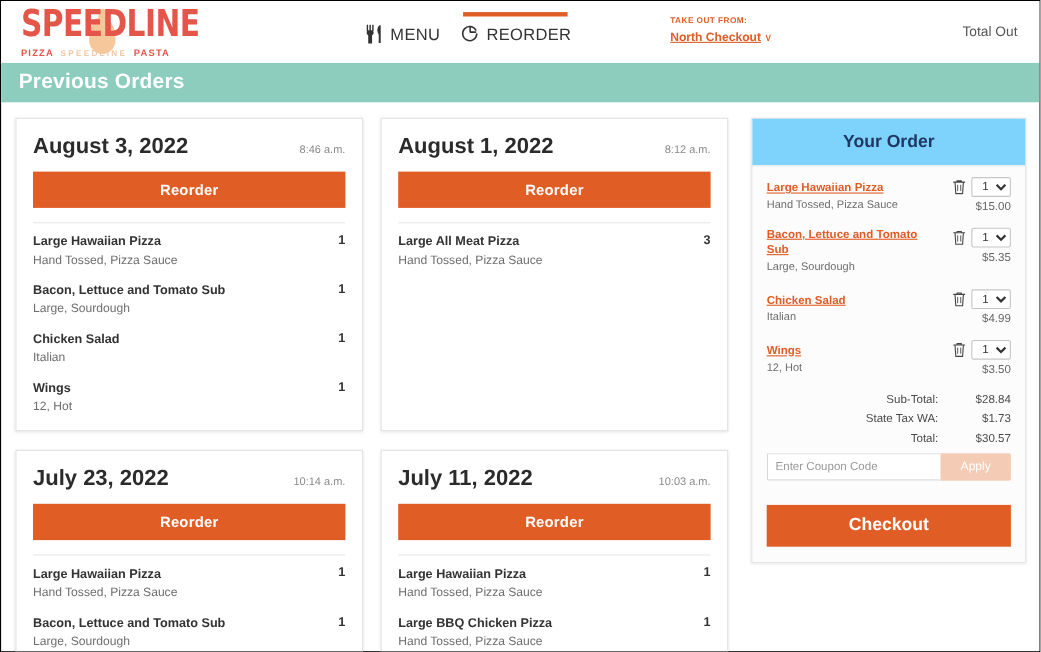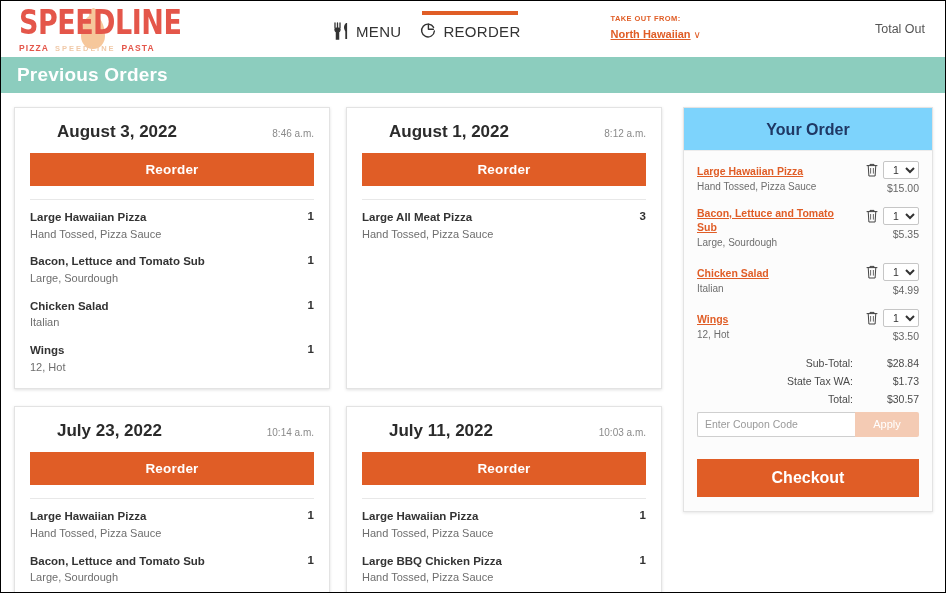--- a/index.html
+++ b/index.html
@@ -191,24 +191,23 @@
     padding: 14px 15px 10px 15px;
   }
 
   .card-head {
     display: flex;
     align-items: baseline;
     justify-content: space-between;
     margin-bottom: 11px;
   }
   .card-date {
-    font-size: 17px;
+    font-size: 20px;
     font-weight: bold;
     color: #2b2b2b;
-    margin-left: 27px;
   }
   .card-time {
     font-size: 10px;
     color: #8a8a8a;
   }
 
   .reorder-btn {
     display: block;
     width: 100%;
     background: #E05D26;
@@ -430,21 +429,21 @@
           <svg class="icon-svg" width="18" height="18" viewBox="0 0 18 18" aria-hidden="true">
             <path d="M14.6 5.4 A6.4 6.4 0 1 0 15.4 9" stroke="#333" stroke-width="1.4" fill="none" stroke-linecap="round"></path>
             <path d="M9.4 2.2 L9.4 7.2 L14.4 7.2" stroke="#333" stroke-width="1.4" fill="none" stroke-linecap="round" stroke-linejoin="round"></path>
           </svg>
         </span>
         <span class="label">REORDER</span>
       </div>
 
       <div class="takeout">
         <div class="tiny">TAKE OUT FROM:</div>
-        <span class="loc">North Hawaiian</span><span class="caret">∨</span>
+        <span class="loc">North Checkout</span><span class="caret">∨</span>
       </div>
 
     </div>
 
     <div class="signout">Total Out</div>
   </div>
 
   <div class="title-bar">
     <h1>Previous Orders</h1>
   </div>

